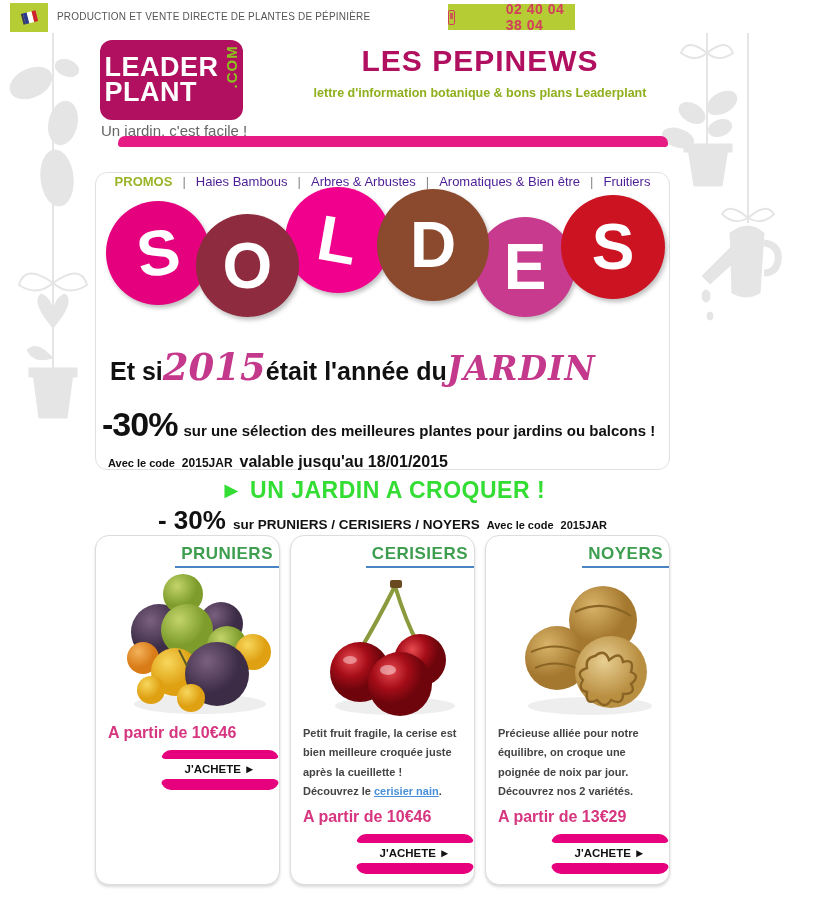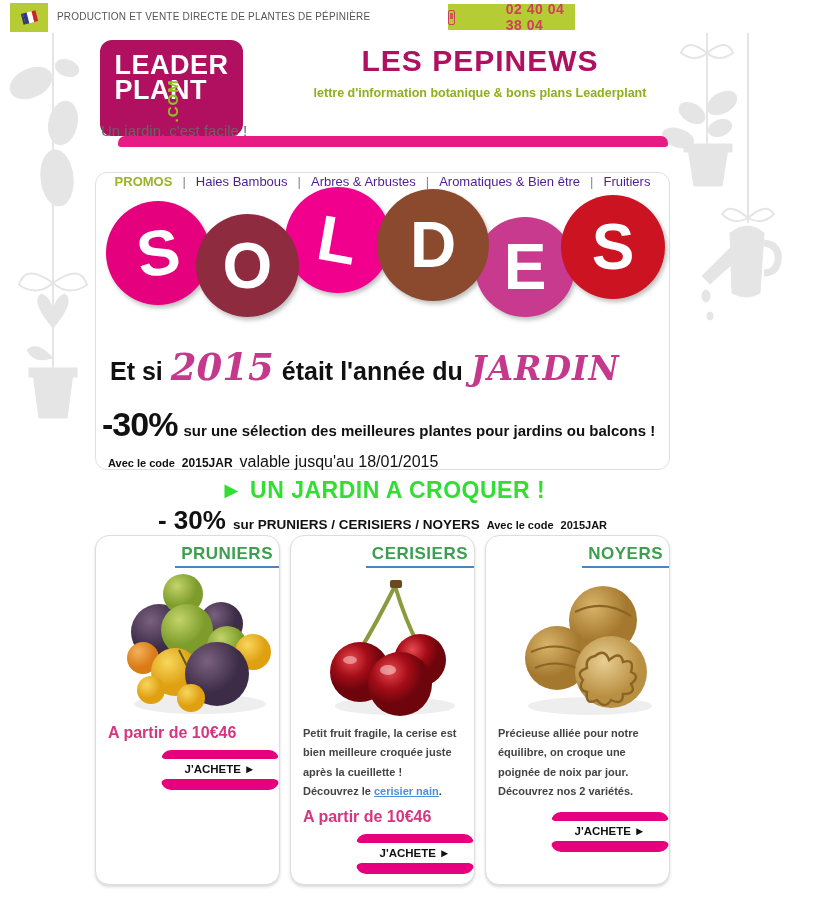--- a/index.html
+++ b/index.html
@@ -20,22 +20,22 @@
   .flag i:nth-child(3){ background:#d0202e; }
   .tagline { position:absolute; left:57px; top:11px; font-size:10px; color:#555; letter-spacing:.2px; }
   .phone-box { position:absolute; left:448px; top:4px; width:127px; height:26px; background:#b5cc34;
                display:flex; align-items:center; justify-content:center; gap:7px; }
   .phone-icon { width:9px; height:15px; border:1.6px solid #d23f5a; border-radius:2px; position:relative; }
   .phone-icon::after { content:""; position:absolute; left:1px; right:1px; top:2px; height:6px; background:#d23f5a; opacity:.8; }
   .phone-num { color:#d23f5a; font-weight:bold; font-size:14px; letter-spacing:.5px;margin-left:44px; }
 
   
   .header { position:absolute; top:38px; left:95px; width:575px; height:95px; }
-  .logo { position:absolute; left:5px; top:2px; width:143px; height:96px; background:#b0105f;
-          border-radius:12px; display:flex; align-items:center; justify-content:center; gap:4px; cursor:pointer;flex-direction:column; }
+  .logo { position:absolute; left:5px; top:2px; width:143px; height:80px; background:#b0105f;
+          border-radius:12px; display:flex; align-items:center; justify-content:center; gap:4px; cursor:pointer; }
   .logo-text { color:#fff; font-weight:bold; font-size:27px; line-height:.92; letter-spacing:.5px; }
   .logo-com { color:#8dc21f; font-weight:bold; font-size:15px; letter-spacing:1px;
               transform:rotate(-90deg); width:16px; }
   .logo-tag { position:absolute; left:6px; top:84px; font-size:15px; color:#666; }
   .title-wrap { position:absolute; left:200px; top:6px; width:370px; text-align:center; }
   .title { color:#b0105f; font-weight:bold; font-size:30px; letter-spacing:1px; }
   .subtitle { color:#8faf1c; font-weight:bold; font-size:12.5px; margin-top:8px; }
 
   
   .pinkbar { position:absolute; top:136px; left:118px; width:550px; height:11px;
@@ -57,34 +57,34 @@
   .circle span { font-size:64px; line-height:1; }
   .c0 { width:104px; height:104px; transform:translateY(14px); }
   .c0 span { transform:rotate(-8deg); }
   .c1 { width:103px; height:103px; transform:translateY(27px); z-index:1; }
   .c2 { width:106px; height:106px; transform:translateY(0); }
   .c2 span { transform:rotate(10deg); }
   .c3 { width:112px; height:112px; transform:translateY(2px); z-index:1; }
   .c4 { width:100px; height:100px; transform:translateY(30px); }
   .c5 { width:104px; height:104px; transform:translateY(8px); z-index:1; }
 
-  .year-line { margin:8px 0 0 14px; display:flex; align-items:baseline; gap:8px; }
+  .year-line { margin:8px 0 0 14px; display:flex; align-items:baseline; }
   .year-line .black { font-weight:bold; font-size:25px; color:#111; }
   .year-line .year { font-family:"DejaVu Serif", serif; font-style:italic; font-weight:bold;
                      font-size:37px; color:#c4398c; }
   .year-line .jardin { font-family:"DejaVu Serif", serif; font-style:italic; font-weight:bold;
                        font-size:33px; color:#c4398c; letter-spacing:1px; }
 
   .discount-line { margin:16px 0 0 6px; display:flex; align-items:baseline; gap:6px; }
   .discount-line .big { font-weight:bold; font-size:34px; color:#111; letter-spacing:-1px; }
   .discount-line .txt { font-weight:bold; font-size:15px; color:#111; }
   .code-line { margin:9px 0 0 12px; display:flex; align-items:baseline; gap:7px; }
   .code-line .lbl { font-weight:bold; font-size:11px; color:#111; }
   .code-line .code { font-weight:bold; font-size:12px; color:#111; }
-  .code-line .validity { font-weight:normal; font-size:16px; color:#111; }
+  .code-line .validity { font-weight:bold; font-size:16px; color:#111; }
 
   
   .section-title { position:absolute; top:477px; left:95px; width:575px; text-align:center;
                    color:#33dd33; font-weight:bold; font-size:23px; letter-spacing:.5px; }
   .section-sub { position:absolute; top:505px; left:95px; width:575px; display:flex;
                  justify-content:center; align-items:baseline; gap:7px; }
   .section-sub .big { font-weight:bold; font-size:26px; color:#111; }
   .section-sub .mid { font-weight:bold; font-size:13.5px; color:#111; }
   .section-sub .small { font-weight:bold; font-size:11px; color:#111; }
 
@@ -335,20 +335,21 @@
         </defs>
         <ellipse cx="79" cy="134" rx="62" ry="9" fill="#eee"></ellipse>
         <circle cx="92" cy="48" r="34" fill="url(#nut)"></circle>
         <path d="M64 40 q28 -14 56 4" stroke="#8a6424" stroke-width="2" fill="none"></path>
         <circle cx="46" cy="86" r="32" fill="url(#nut)"></circle>
         <path d="M20 80 q26 -12 52 2 M24 96 q22 -10 46 2" stroke="#8a6424" stroke-width="2" fill="none"></path>
         <circle cx="100" cy="100" r="36" fill="url(#kern)"></circle>
         <path d="M84 84 q10 -8 14 4 q12 -10 14 2 q12 -4 8 10 q10 4 0 12 q6 10 -8 10 q0 12 -12 6 q-6 10 -14 0 q-12 6 -10 -8 q-10 -2 -4 -12 q-8 -8 4 -12 q-2 -10 8 -12 z" fill="none" stroke="#8a6424" stroke-width="2.4"></path>
       </svg>
       <p class="card-desc">Précieuse alliée pour notre équilibre, on croque une poignée de noix par jour. Découvrez nos 2 variétés.</p>
+      <div class="price">A partir de 13€29</div>
       <button class="buy-btn">
         <span class="bar top"></span>
         <span class="lbl">J'ACHETE ►</span>
         <span class="bar bottom"></span>
       </button>
     </div>
 
   </div>
 </div>
 

